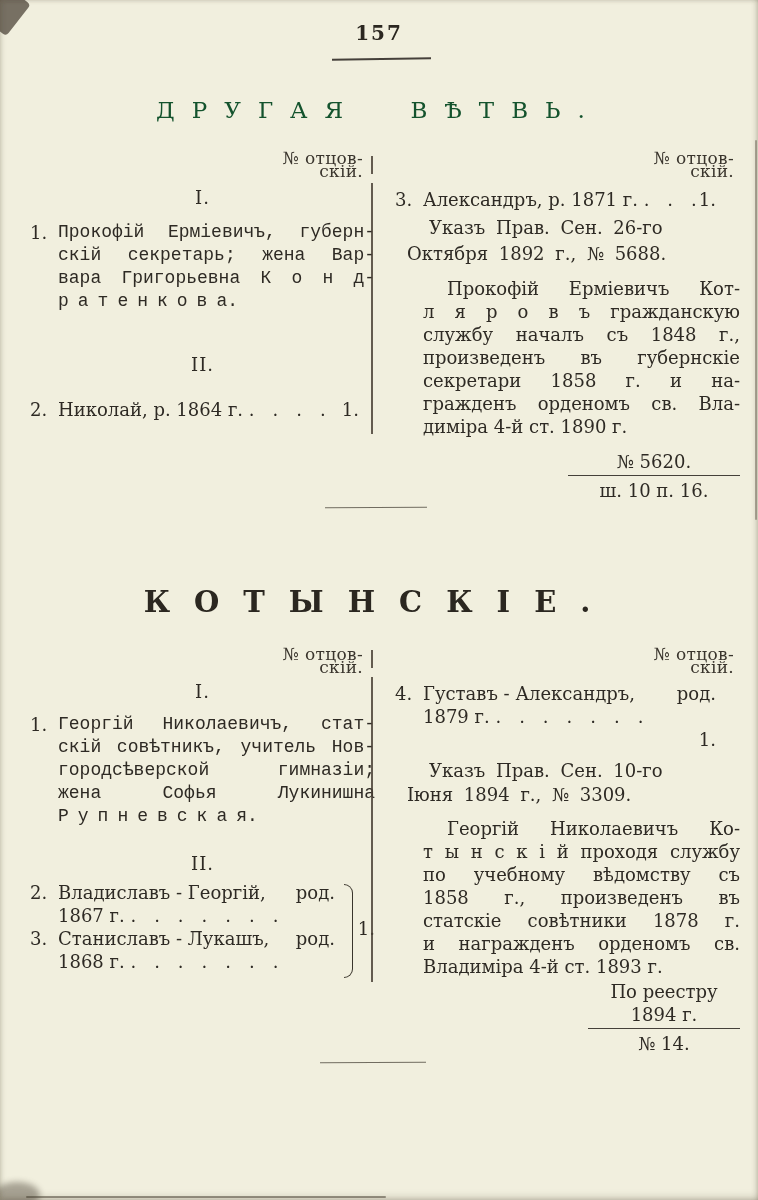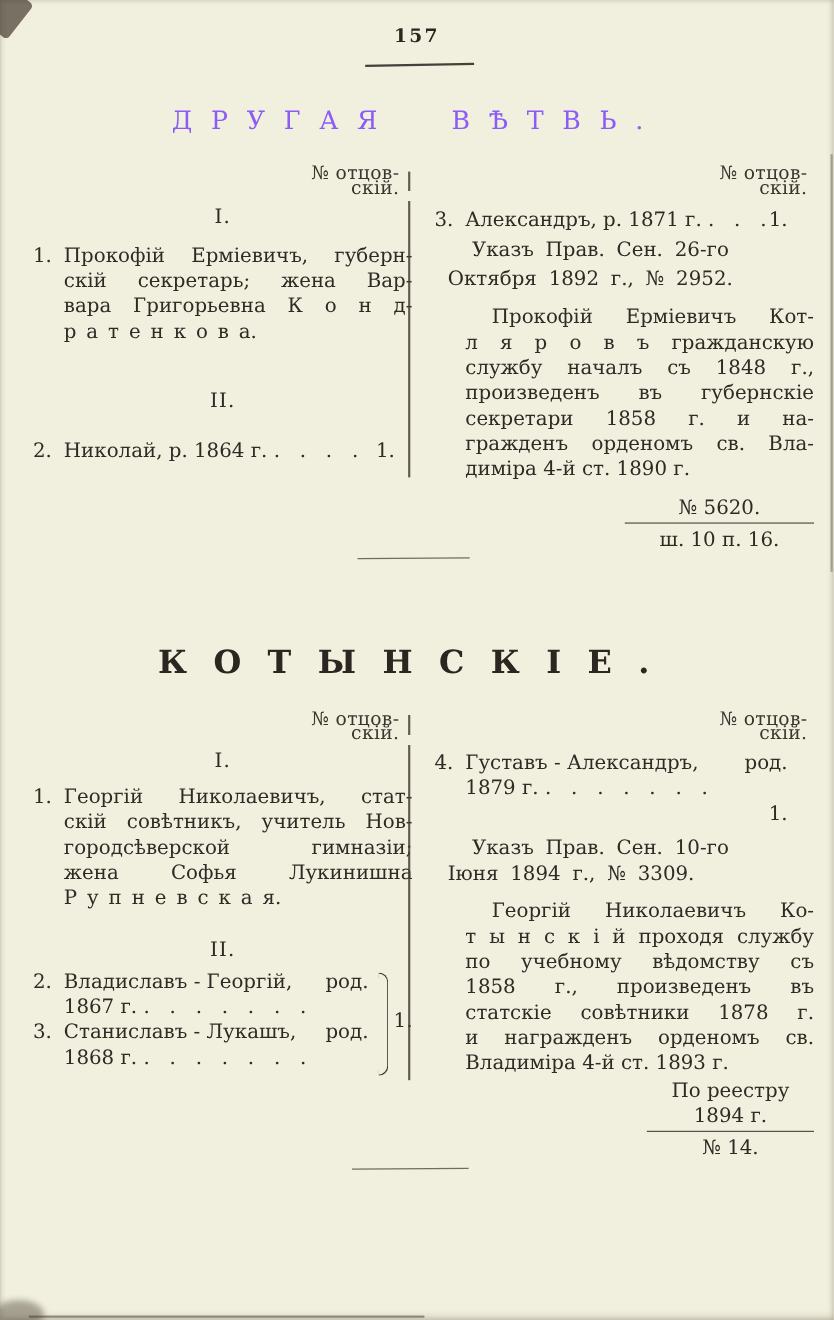--- a/index.html
+++ b/index.html
@@ -5,44 +5,44 @@
   html,body{margin:0;padding:0;background:#f1efde;}
   .page{
     position:relative;width:758px;height:1200px;overflow:hidden;
     background:#f1efde;
     font-family:"DejaVu Serif", serif;
     color:#2e2a24;
     font-size:18px;line-height:23px;
   }
   
   .pagenum{position:absolute;top:22px;left:0;right:0;text-align:center;
-    font-size:17px;font-weight:bold;letter-spacing:2px;color:#2b2720;}
+    font-size:20px;font-weight:bold;letter-spacing:2px;color:#2b2720;}
   .pagenum-rule{position:absolute;top:58px;left:332px;width:99px;
     border-top:2px solid #45403a;transform:rotate(-1deg);}
   .h1{position:absolute;top:99px;left:0;right:0;text-align:center;
-    font-size:23px;letter-spacing:17px;word-spacing:26px;color:#8b5cf6;white-space:nowrap;}
+    font-size:23px;letter-spacing:17px;word-spacing:26px;color:#14532d;white-space:nowrap;}
   .h2{position:absolute;top:591px;left:0;right:0;text-align:center;
     font-size:29px;font-weight:bold;letter-spacing:24px;color:#2b2720;white-space:nowrap;}
   
   .col{position:absolute;width:345px;}
   .s1-left{top:152px;left:30px;}
   .s1-right{top:152px;left:395px;}
   .s2-left{top:648px;left:30px;}
   .s2-right{top:648px;left:395px;}
   .col-head{font-size:17px;line-height:13px;text-align:right;
     padding-right:12px;color:#3a352d;letter-spacing:.3px;}
   .col-head.ch-r{padding-right:6px;}
   .roman{text-align:center;font-size:18px;letter-spacing:1px;color:#2e2a24;}
   .r1a{margin-top:8px;}  .r2a{margin-top:40px;}
   .r1b{margin-top:6px;}  .r2b{margin-top:24px;}
   .entry{display:flex;align-items:flex-start;margin-top:12px;}
   .entry.e2b{margin-top:10px;}
   .enum{flex:0 0 28px;}
   .jlines{flex:1;}
-  .jlines > div{text-align:justify;text-align-last:justify;}
+  .jlines > div{text-align:justify;text-align-last:justify;font-family:Liberation Mono, monospace;}
   .jlines > div:last-child{text-align-last:left;}
   .erow{display:flex;align-items:baseline;}
   .etext{white-space:nowrap;}
   .evalue{margin-left:auto;}
   .erod{margin-left:auto;}
   .pr16{padding-right:16px;}
   .pr24{padding-right:24px;}
   .mt22{margin-top:22px;} .mt10{margin-top:10px;} .mt8{margin-top:8px;}
   .eline2{padding-left:28px;flex-direction:column;}
   .decree{margin-left:12px;margin-top:4px;word-spacing:5px;line-height:26px;}
@@ -125,21 +125,21 @@
       <div>№ отцов-</div>
       <div>скій.</div>
     </div>
     <div class="erow pr24 mt10">
       <span class="enum">3.</span>
       <span class="etext">Александръ, р. 1871 г. .  .  .</span>
       <span class="evalue">1.</span>
     </div>
     <div class="decree">
         <div>Указъ Прав. Сен. 26-го</div>
-        <div>Октября 1892 г., № 2952.</div>
+        <div>Октября 1892 г., № 5688.</div>
       </div>
     <div class="para">
         <div>Прокофій Ерміевичъ Кот-</div>
         <div>л я р о в ъ гражданскую</div>
         <div>службу началъ съ 1848 г.,</div>
         <div>произведенъ въ губернскіе</div>
         <div>секретари 1858 г. и на-</div>
         <div>гражденъ орденомъ св. Вла-</div>
         <div>диміра 4-й ст. 1890 г.</div>
       </div>

